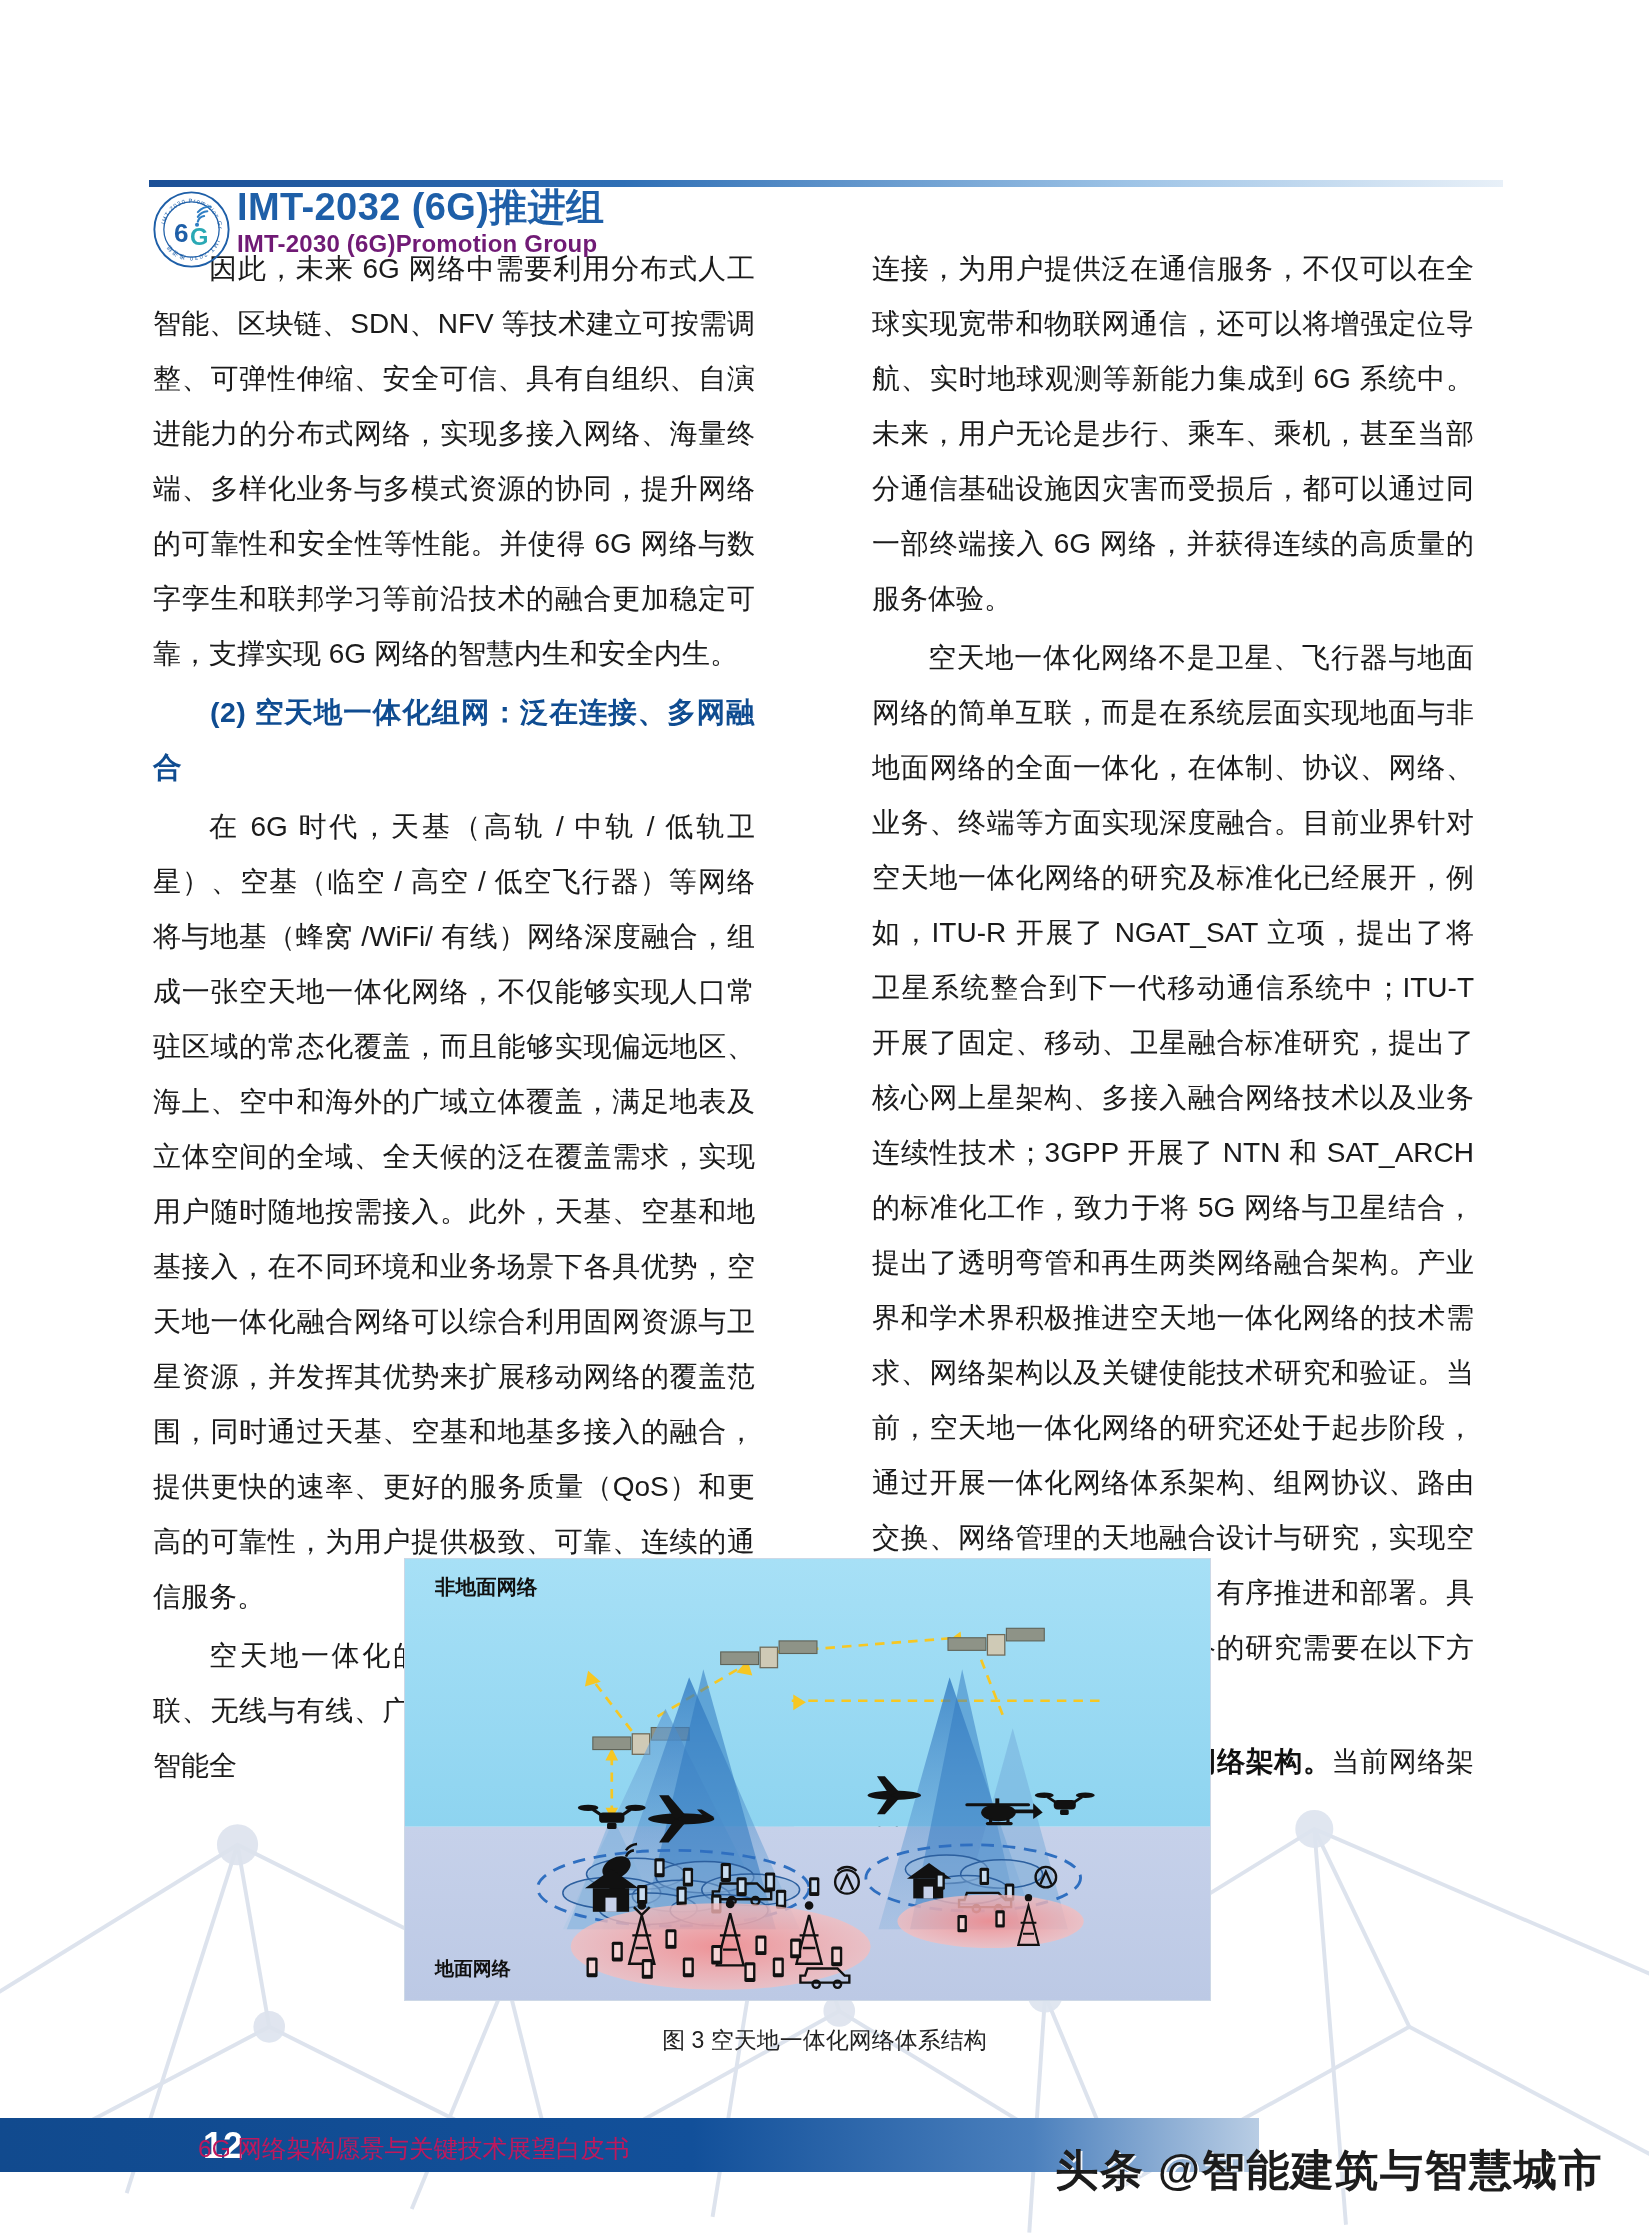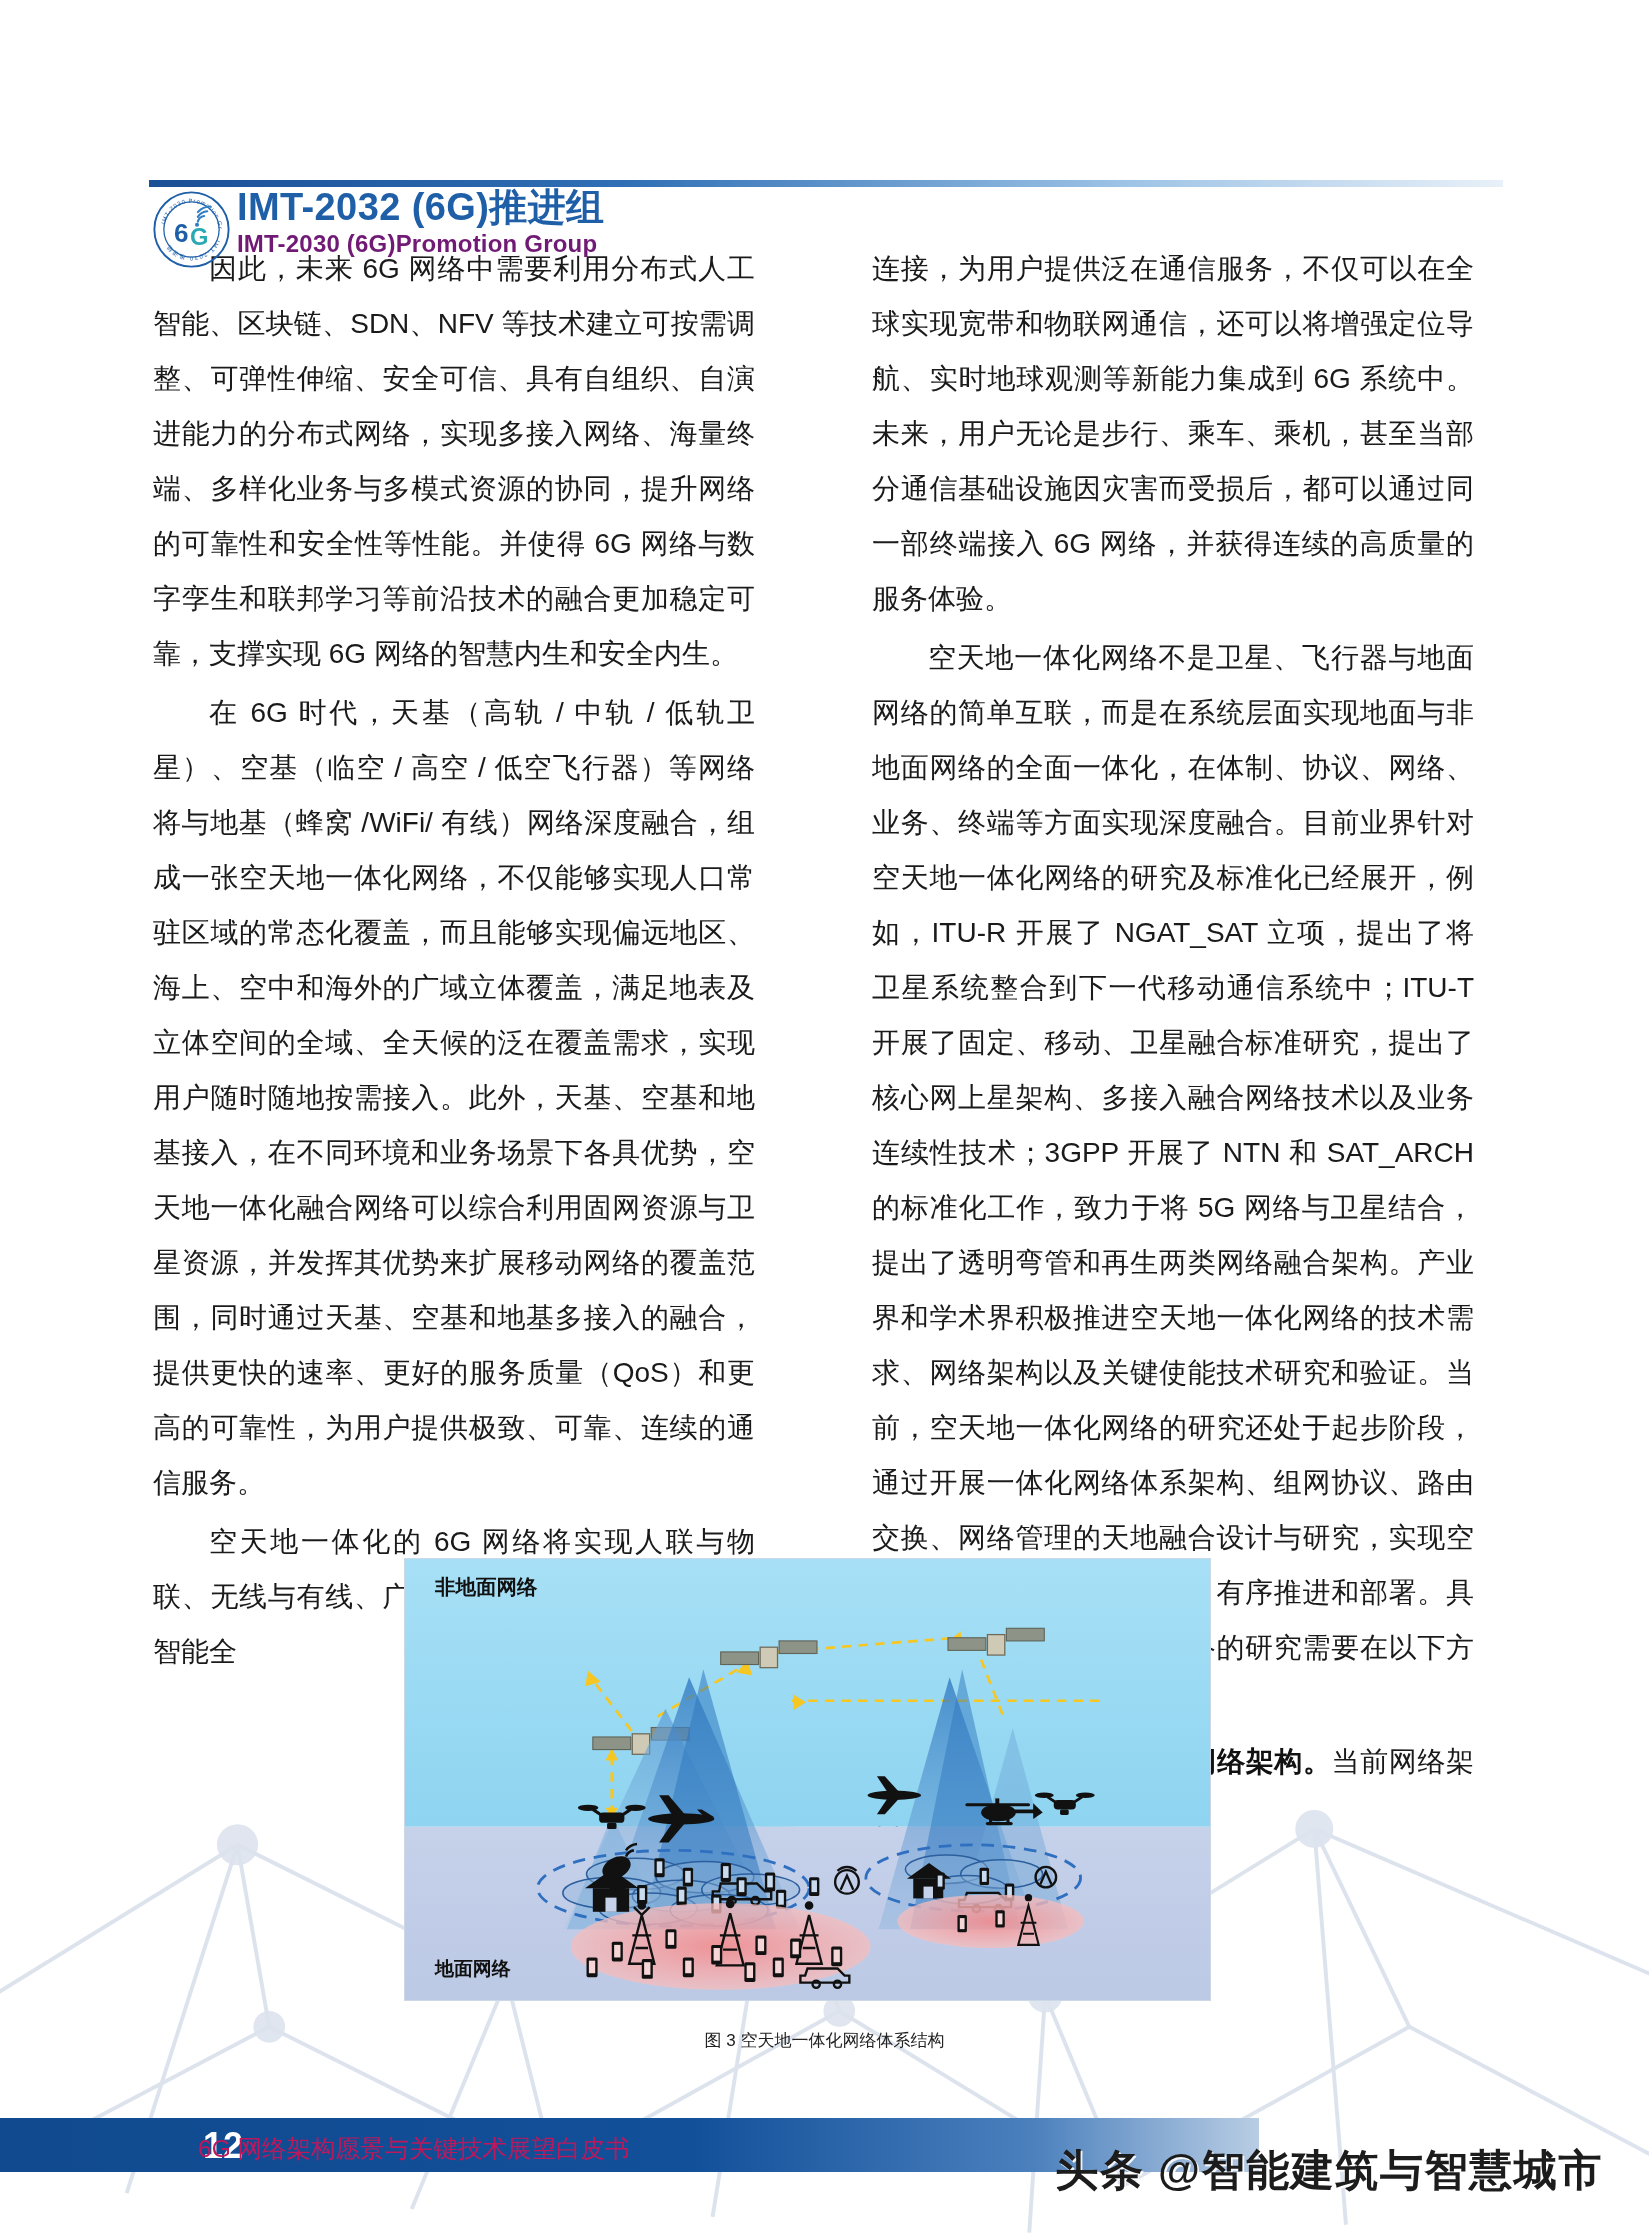--- a/index.html
+++ b/index.html
@@ -46,21 +46,21 @@
     text-indent:2em; margin:0; letter-spacing:0.4px;
   }
   .bold-lead { font-weight:bold; color:#111; }
 
   
   .figure-wrap { position:absolute; left:404px; top:1558px; width:807px; height:472px; z-index:2; }
   .fig-img { position:absolute; left:0; top:0; width:807px; height:443px; overflow:hidden;
              border:0.8px solid #cdd8e6; }
   .fig-caption {
     position:absolute; left:421px; top:2023px; width:807px;
-    text-align:center; font-size:17px; color:#222; line-height:35px; z-index:3;
+    text-align:center; font-size:23px; color:#222; line-height:35px; z-index:3;
   }
 
   
   .footer-bar {
     position:absolute; left:0; top:2118px; width:1259px; height:54px;
     background:linear-gradient(to right,#114a8e 0%,#12509a 55%,#4b80bd 82%,#b9cde4 100%);
     z-index:3;
   }
   .footer-pageno {
     position:absolute; left:155px; top:2126px; color:#fff;
@@ -127,20 +127,21 @@
 
     <div class="brand-block">
       <div class="brand-cn">IMT-2032 (6G)推进组</div>
       <div class="brand-en">IMT-2030 (6G)Promotion Group</div>
     </div>
   </div>
   <div class="header-rule"></div>
 
   <div class="col col-left">
     <p>因此，未来 6G 网络中需要利用分布式人工智能、区块链、SDN、NFV 等技术建立可按需调整、可弹性伸缩、安全可信、具有自组织、自演进能力的分布式网络，实现多接入网络、海量终端、多样化业务与多模式资源的协同，提升网络的可靠性和安全性等性能。并使得 6G 网络与数字孪生和联邦学习等前沿技术的融合更加稳定可靠，支撑实现 6G 网络的智慧内生和安全内生。</p>
+    <p class="sec-head">(2) 空天地一体化组网：泛在连接、多网融合</p>
     <p>在 6G 时代，天基（高轨 / 中轨 / 低轨卫星）、空基（临空 / 高空 / 低空飞行器）等网络将与地基（蜂窝 /WiFi/ 有线）网络深度融合，组成一张空天地一体化网络，不仅能够实现人口常驻区域的常态化覆盖，而且能够实现偏远地区、海上、空中和海外的广域立体覆盖，满足地表及立体空间的全域、全天候的泛在覆盖需求，实现用户随时随地按需接入。此外，天基、空基和地基接入，在不同环境和业务场景下各具优势，空天地一体化融合网络可以综合利用固网资源与卫星资源，并发挥其优势来扩展移动网络的覆盖范围，同时通过天基、空基和地基多接入的融合，提供更快的速率、更好的服务质量（QoS）和更高的可靠性，为用户提供极致、可靠、连续的通信服务。</p>
     <p>空天地一体化的 6G 网络将实现人联与物联、无线与有线、广域和近域、空天和地面等的智能全</p>
   </div>
 
   <div class="col col-right">
     <p class="noind">连接，为用户提供泛在通信服务，不仅可以在全球实现宽带和物联网通信，还可以将增强定位导航、实时地球观测等新能力集成到 6G 系统中。未来，用户无论是步行、乘车、乘机，甚至当部分通信基础设施因灾害而受损后，都可以通过同一部终端接入 6G 网络，并获得连续的高质量的服务体验。</p>
     <p>空天地一体化网络不是卫星、飞行器与地面网络的简单互联，而是在系统层面实现地面与非地面网络的全面一体化，在体制、协议、网络、业务、终端等方面实现深度融合。目前业界针对空天地一体化网络的研究及标准化已经展开，例如，ITU-R 开展了 NGAT_SAT 立项，提出了将卫星系统整合到下一代移动通信系统中；ITU-T 开展了固定、移动、卫星融合标准研究，提出了核心网上星架构、多接入融合网络技术以及业务连续性技术；3GPP 开展了 NTN 和 SAT_ARCH 的标准化工作，致力于将 5G 网络与卫星结合，提出了透明弯管和再生两类网络融合架构。产业界和学术界积极推进空天地一体化网络的技术需求、网络架构以及关键使能技术研究和验证。当前，空天地一体化网络的研究还处于起步阶段，通过开展一体化网络体系架构、组网协议、路由交换、网络管理的天地融合设计与研究，实现空天地一体化网络的分阶段、有序推进和部署。具体而言，空天地一体化网络的研究需要在以下方面重点展开：</p>
     <p><span class="bold-lead">1. 灵活高效的一体化网络架构。</span><span>当前网络架构</span></p>
   </div>
 

